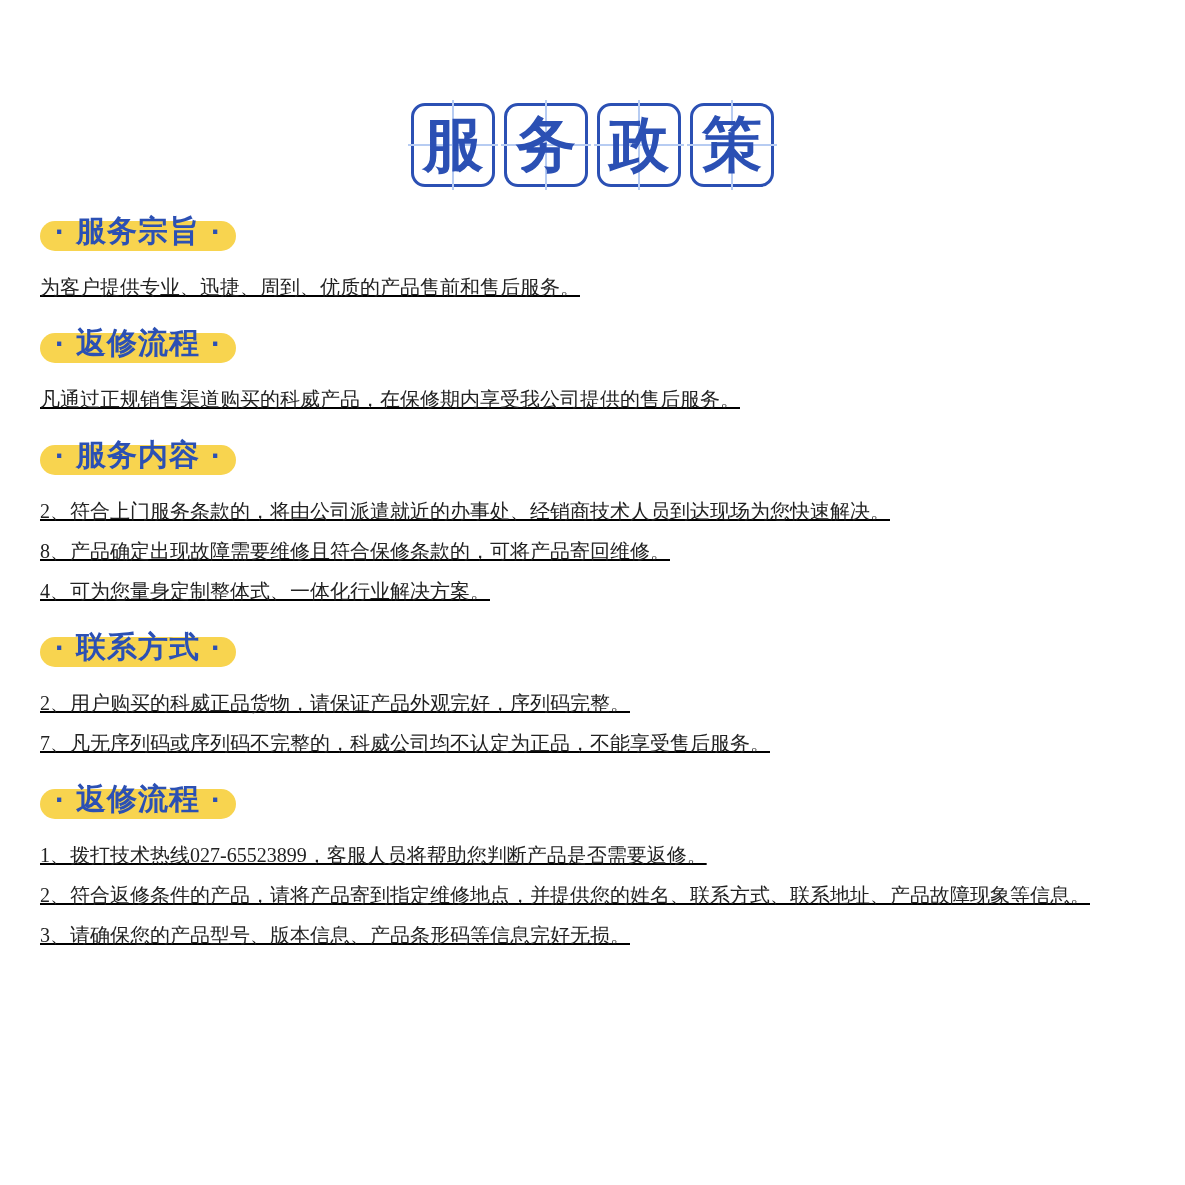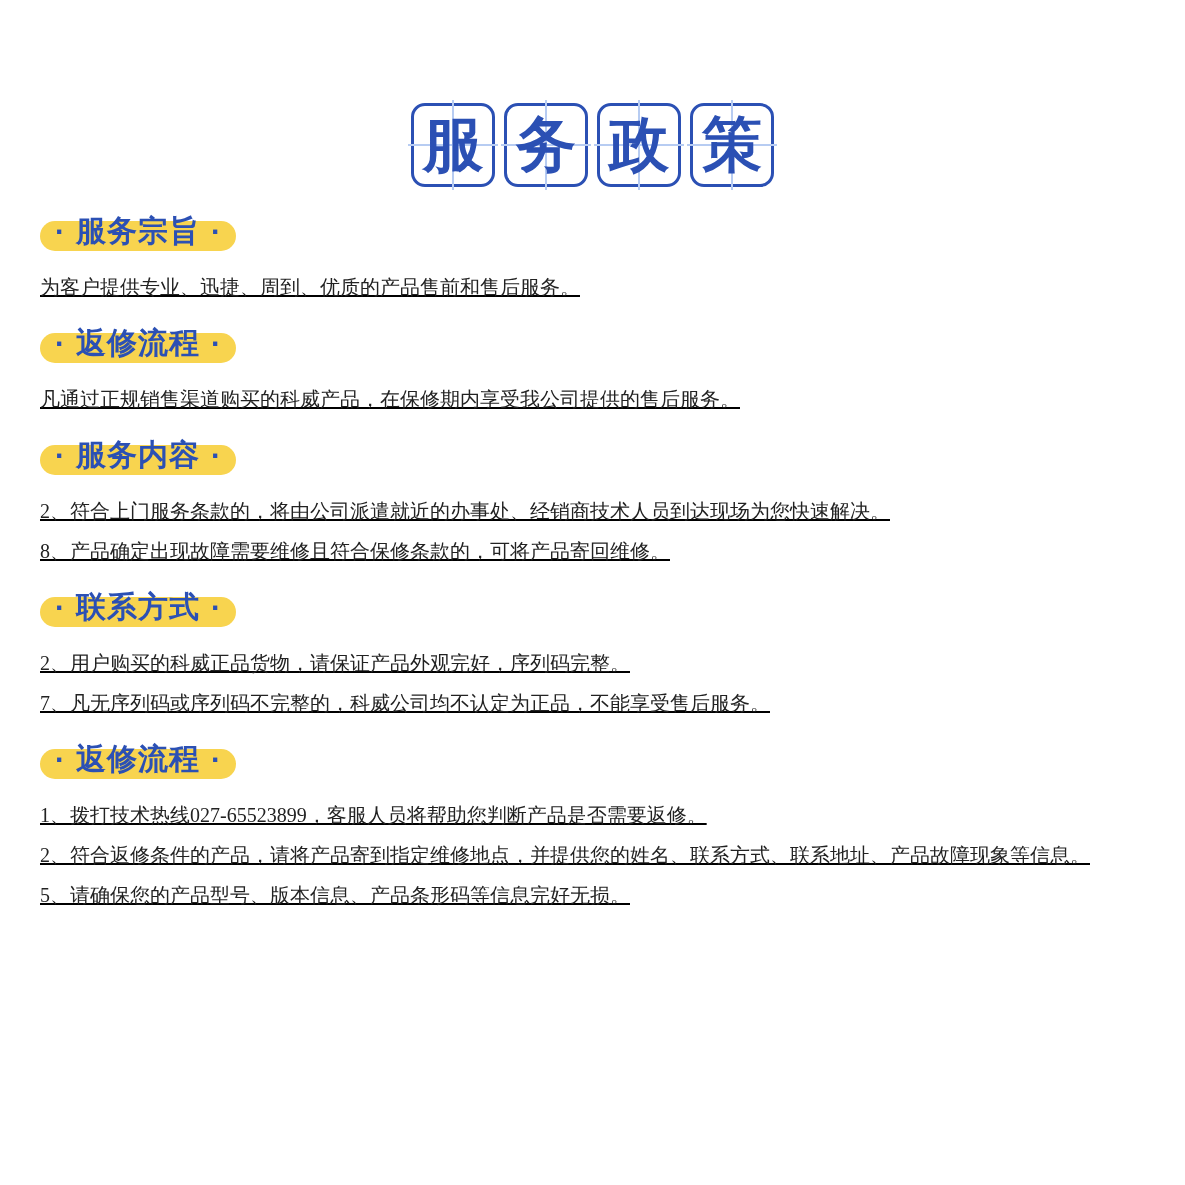--- a/index.html
+++ b/index.html
@@ -110,32 +110,33 @@
         </div><div class="sec-body">
           <p>凡通过正规销售渠道购买的科威产品，在保修期内享受我公司提供的售后服务。</p>
         </div></section>
       <section><div class="sec-head">
           <span class="head-dot">·</span>
           <span class="sec-title">服务内容</span>
           <span class="head-dot">·</span>
         </div><div class="sec-body">
           <p>2、符合上门服务条款的，将由公司派遣就近的办事处、经销商技术人员到达现场为您快速解决。</p>
           <p>8、产品确定出现故障需要维修且符合保修条款的，可将产品寄回维修。</p>
+          <p>4、可为您量身定制整体式、一体化行业解决方案。</p>
         </div></section>
       <section><div class="sec-head">
           <span class="head-dot">·</span>
           <span class="sec-title">联系方式</span>
           <span class="head-dot">·</span>
         </div><div class="sec-body">
           <p>2、用户购买的科威正品货物，请保证产品外观完好，序列码完整。</p>
           <p>7、凡无序列码或序列码不完整的，科威公司均不认定为正品，不能享受售后服务。</p>
         </div></section>
       <section><div class="sec-head">
           <span class="head-dot">·</span>
           <span class="sec-title">返修流程</span>
           <span class="head-dot">·</span>
         </div><div class="sec-body">
           <p>1、拨打技术热线027-65523899，客服人员将帮助您判断产品是否需要返修。</p>
           <p>2、符合返修条件的产品，请将产品寄到指定维修地点，并提供您的姓名、联系方式、联系地址、产品故障现象等信息。</p>
-          <p>5、请确保您的产品型号、版本信息、产品条形码等信息完好无损。</p>
+          <p>3、请确保您的产品型号、版本信息、产品条形码等信息完好无损。</p>
         </div></section>
     </div>
 </div>
 
 </body></html>

